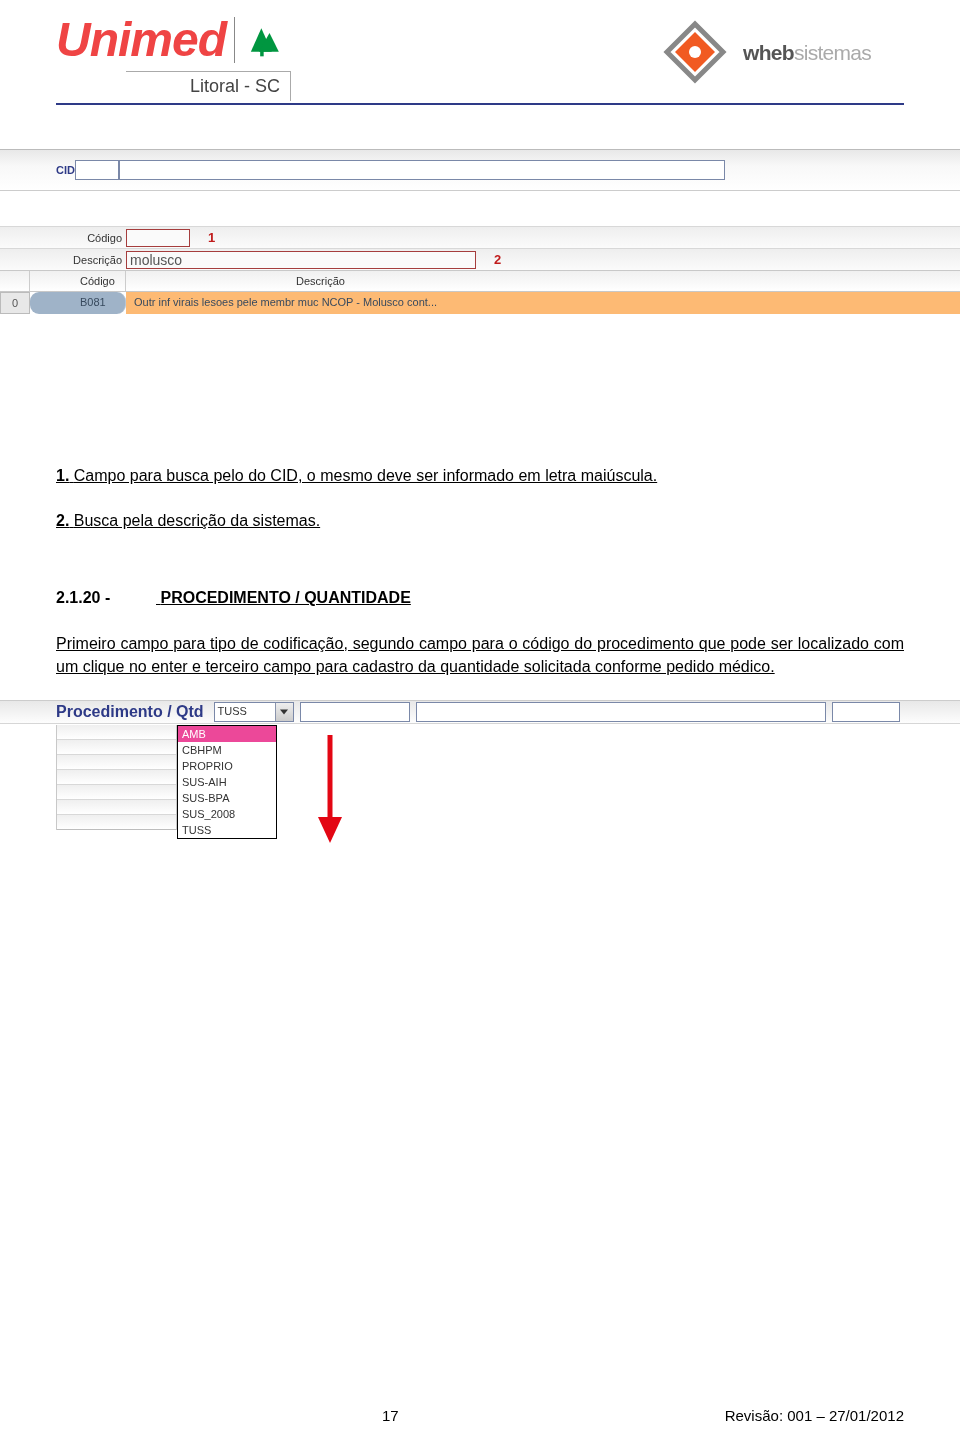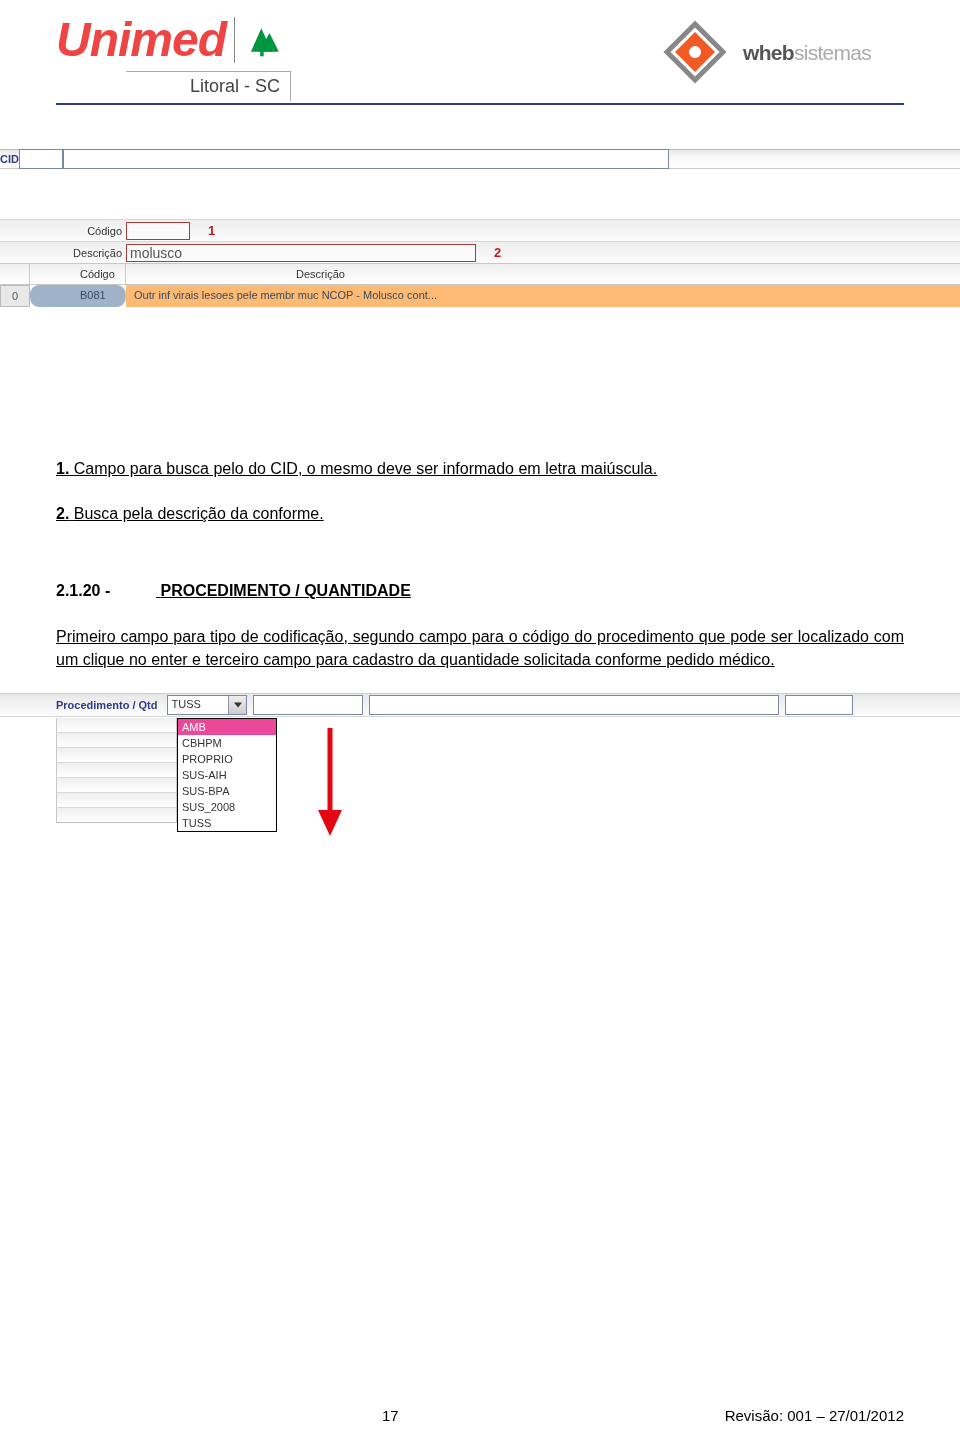--- a/index.html
+++ b/index.html
@@ -66,40 +66,41 @@
 
   .hdr-rule {
     margin: 2px 56px 0 56px;
     height: 2px;
     background: #2e3a87;
   }
 
   
   .ss1-wrap { margin: 44px 0 0 0; }
   .gradbar {
-    height: 20px;
+    height: 42px;
     background: linear-gradient(#e8e8e8, #f8f8f8 40%, #ffffff);
     border-top: 1px solid #bbb;
     border-bottom: 1px solid #ccc;
     display: flex;
     align-items: center;
+    padding-left: 56px;
   }
   .lbl-cid { font-size: 11px; font-weight: bold; color: #2e3a87; }
   .inp {
     border: 1px solid #7a88a8;
     background: #fff;
     height: 20px;
     font-size: 11px;
     padding: 0 2px;
   }
   .cid-code { width: 44px; }
   .cid-desc { width: 606px; }
 
   
-  .ss2 { margin-top: 50px; }
+  .ss2 { margin-top: 35px; }
   .ss2 .row {
     height: 22px;
     display: flex;
     align-items: center;
     border-top: 1px solid #d8d8d8;
     background: linear-gradient(#eee, #fbfbfb);
     padding-left: 44px;
   }
   .ss2 .lbl { width: 82px; text-align: right; font-size: 11px; color: #333; padding-right: 4px; }
   .ss2 .edit {
@@ -174,21 +175,21 @@
     height: 24px;
     background: linear-gradient(#e8e8e8, #fdfdfd);
     border-top: 1px solid #ccc;
     border-bottom: 1px solid #d6d6d6;
     display: flex;
     align-items: center;
     padding-left: 56px;
     gap: 6px;
     position: relative;
   }
-  .ss3 .lbl3 { font-size: 11px; font-weight: bold; color: #2e3a87; margin-right: 4px; }
+  .ss3 .lbl3 { font-size: 16px; font-weight: bold; color: #2e3a87; margin-right: 4px; }
   .combo {
     display: flex;
     border: 1px solid #7a88a8;
     height: 20px;
     background: #fff;
   }
   .combo .val { width: 60px; font-size: 11px; padding: 2px 3px; color: #333; }
   .combo .btn {
     width: 18px;
     background: linear-gradient(#eee, #ccc);
@@ -315,21 +316,21 @@
   </div>
 </div>
 
 <div class="body-text">
   <p>
     <span class="num">1.</span>
     <span>Campo para busca pelo do CID, o mesmo deve ser informado em letra maiúscula.</span>
   </p>
   <p>
     <span class="num">2.</span>
-    <span>Busca pela descrição da conforme.</span>
+    <span>Busca pela descrição da sistemas.</span>
   </p>
   <p class="h-row">
     <span class="hnum">2.1.20 -</span>
     <span class="htxt">PROCEDIMENTO / QUANTIDADE</span>
   </p>
   <p>Primeiro campo para tipo de codificação, segundo campo para o código do procedimento que pode ser localizado com um clique no enter e terceiro campo para cadastro da quantidade solicitada conforme pedido médico.</p>
 </div>
 
 <div class="ss3">
   <div class="row1">

